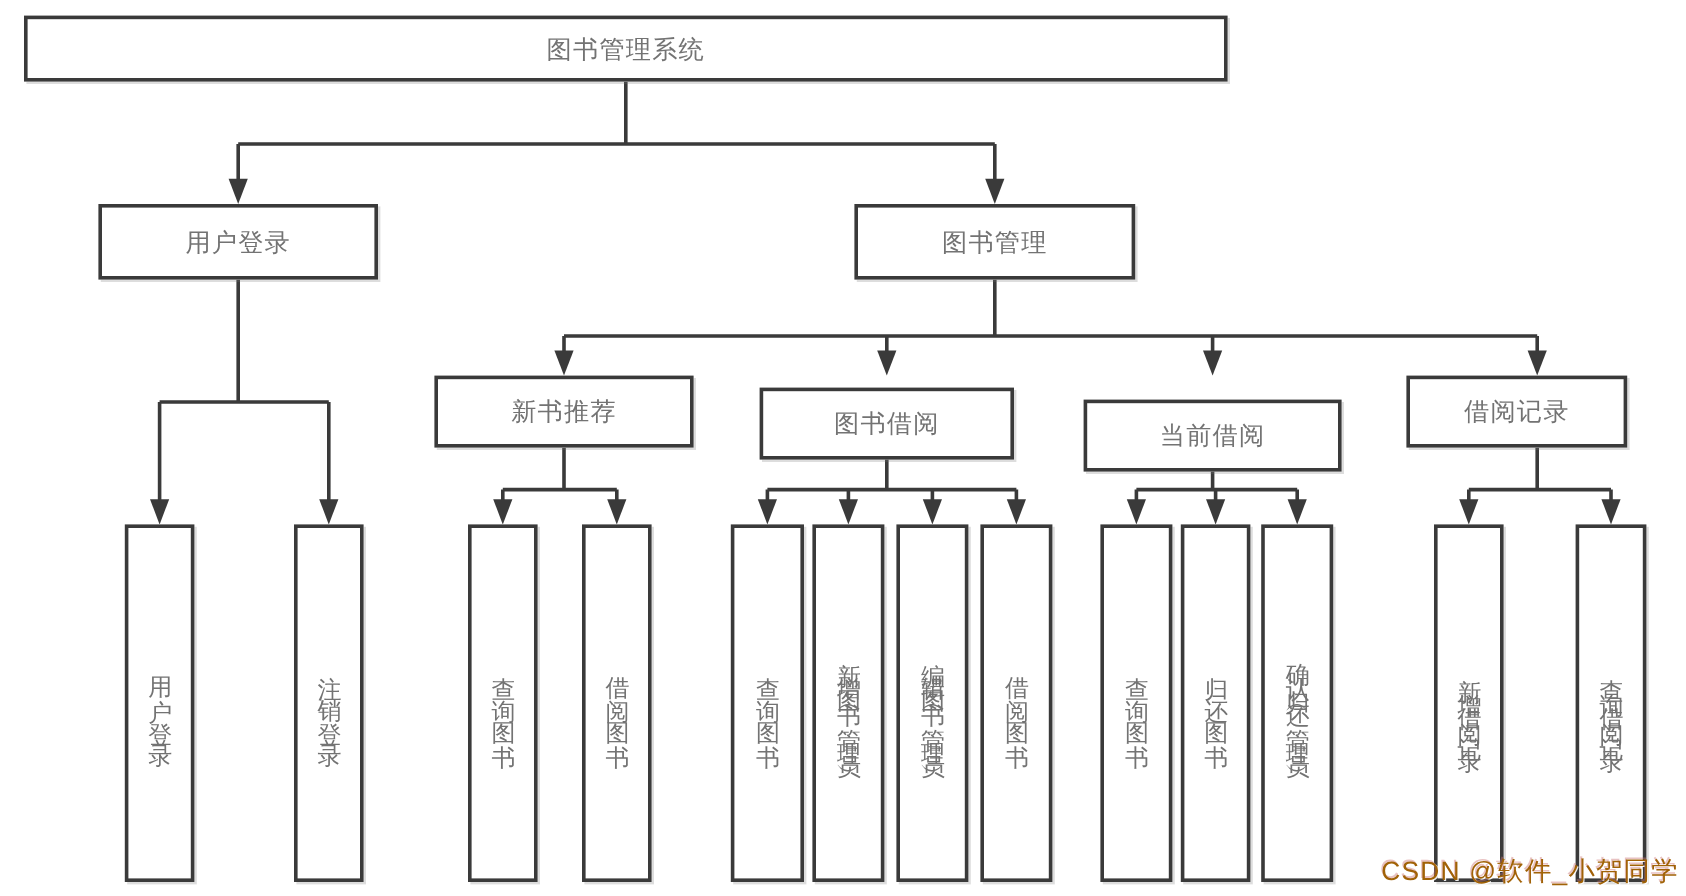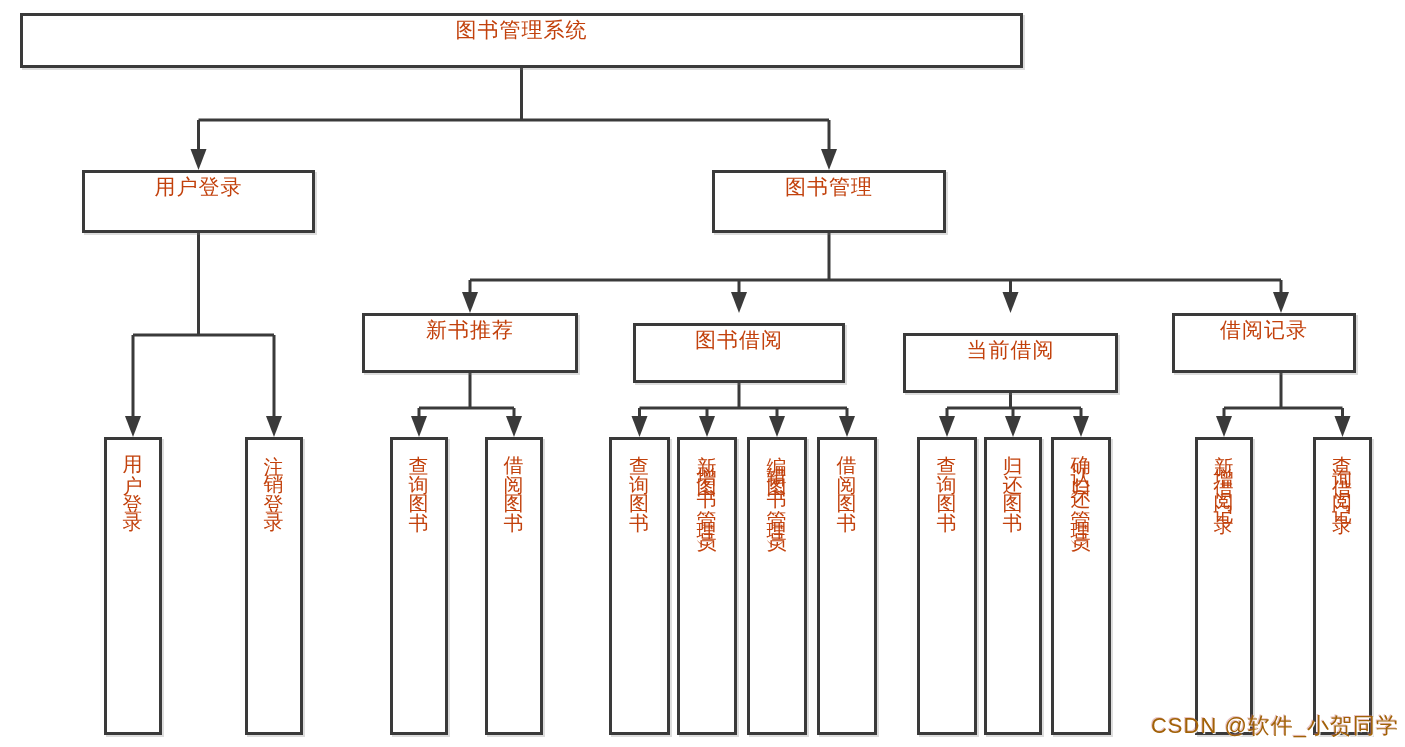--- a/index.html
+++ b/index.html
@@ -19,23 +19,23 @@
     left: 0; top: 0;
     width: 1405px; height: 747px;
   }
   .node {
     position: absolute;
     box-sizing: border-box;
     background: #ffffff;
     border: 3px solid #3a3a3a;
     box-shadow: 2px 2px 0 rgba(120,120,120,0.25);
     display: flex;
-    align-items: flex-start;
+    align-items: center;
     justify-content: center;
-    color: #c2410c;
+    color: #737373;
     text-align: center;
   }
   .h-label {
     font-size: 21px;
     letter-spacing: 1px;
     white-space: nowrap;
   }
   .leaf .v-label {
     writing-mode: vertical-rl;
     text-orientation: mixed;

